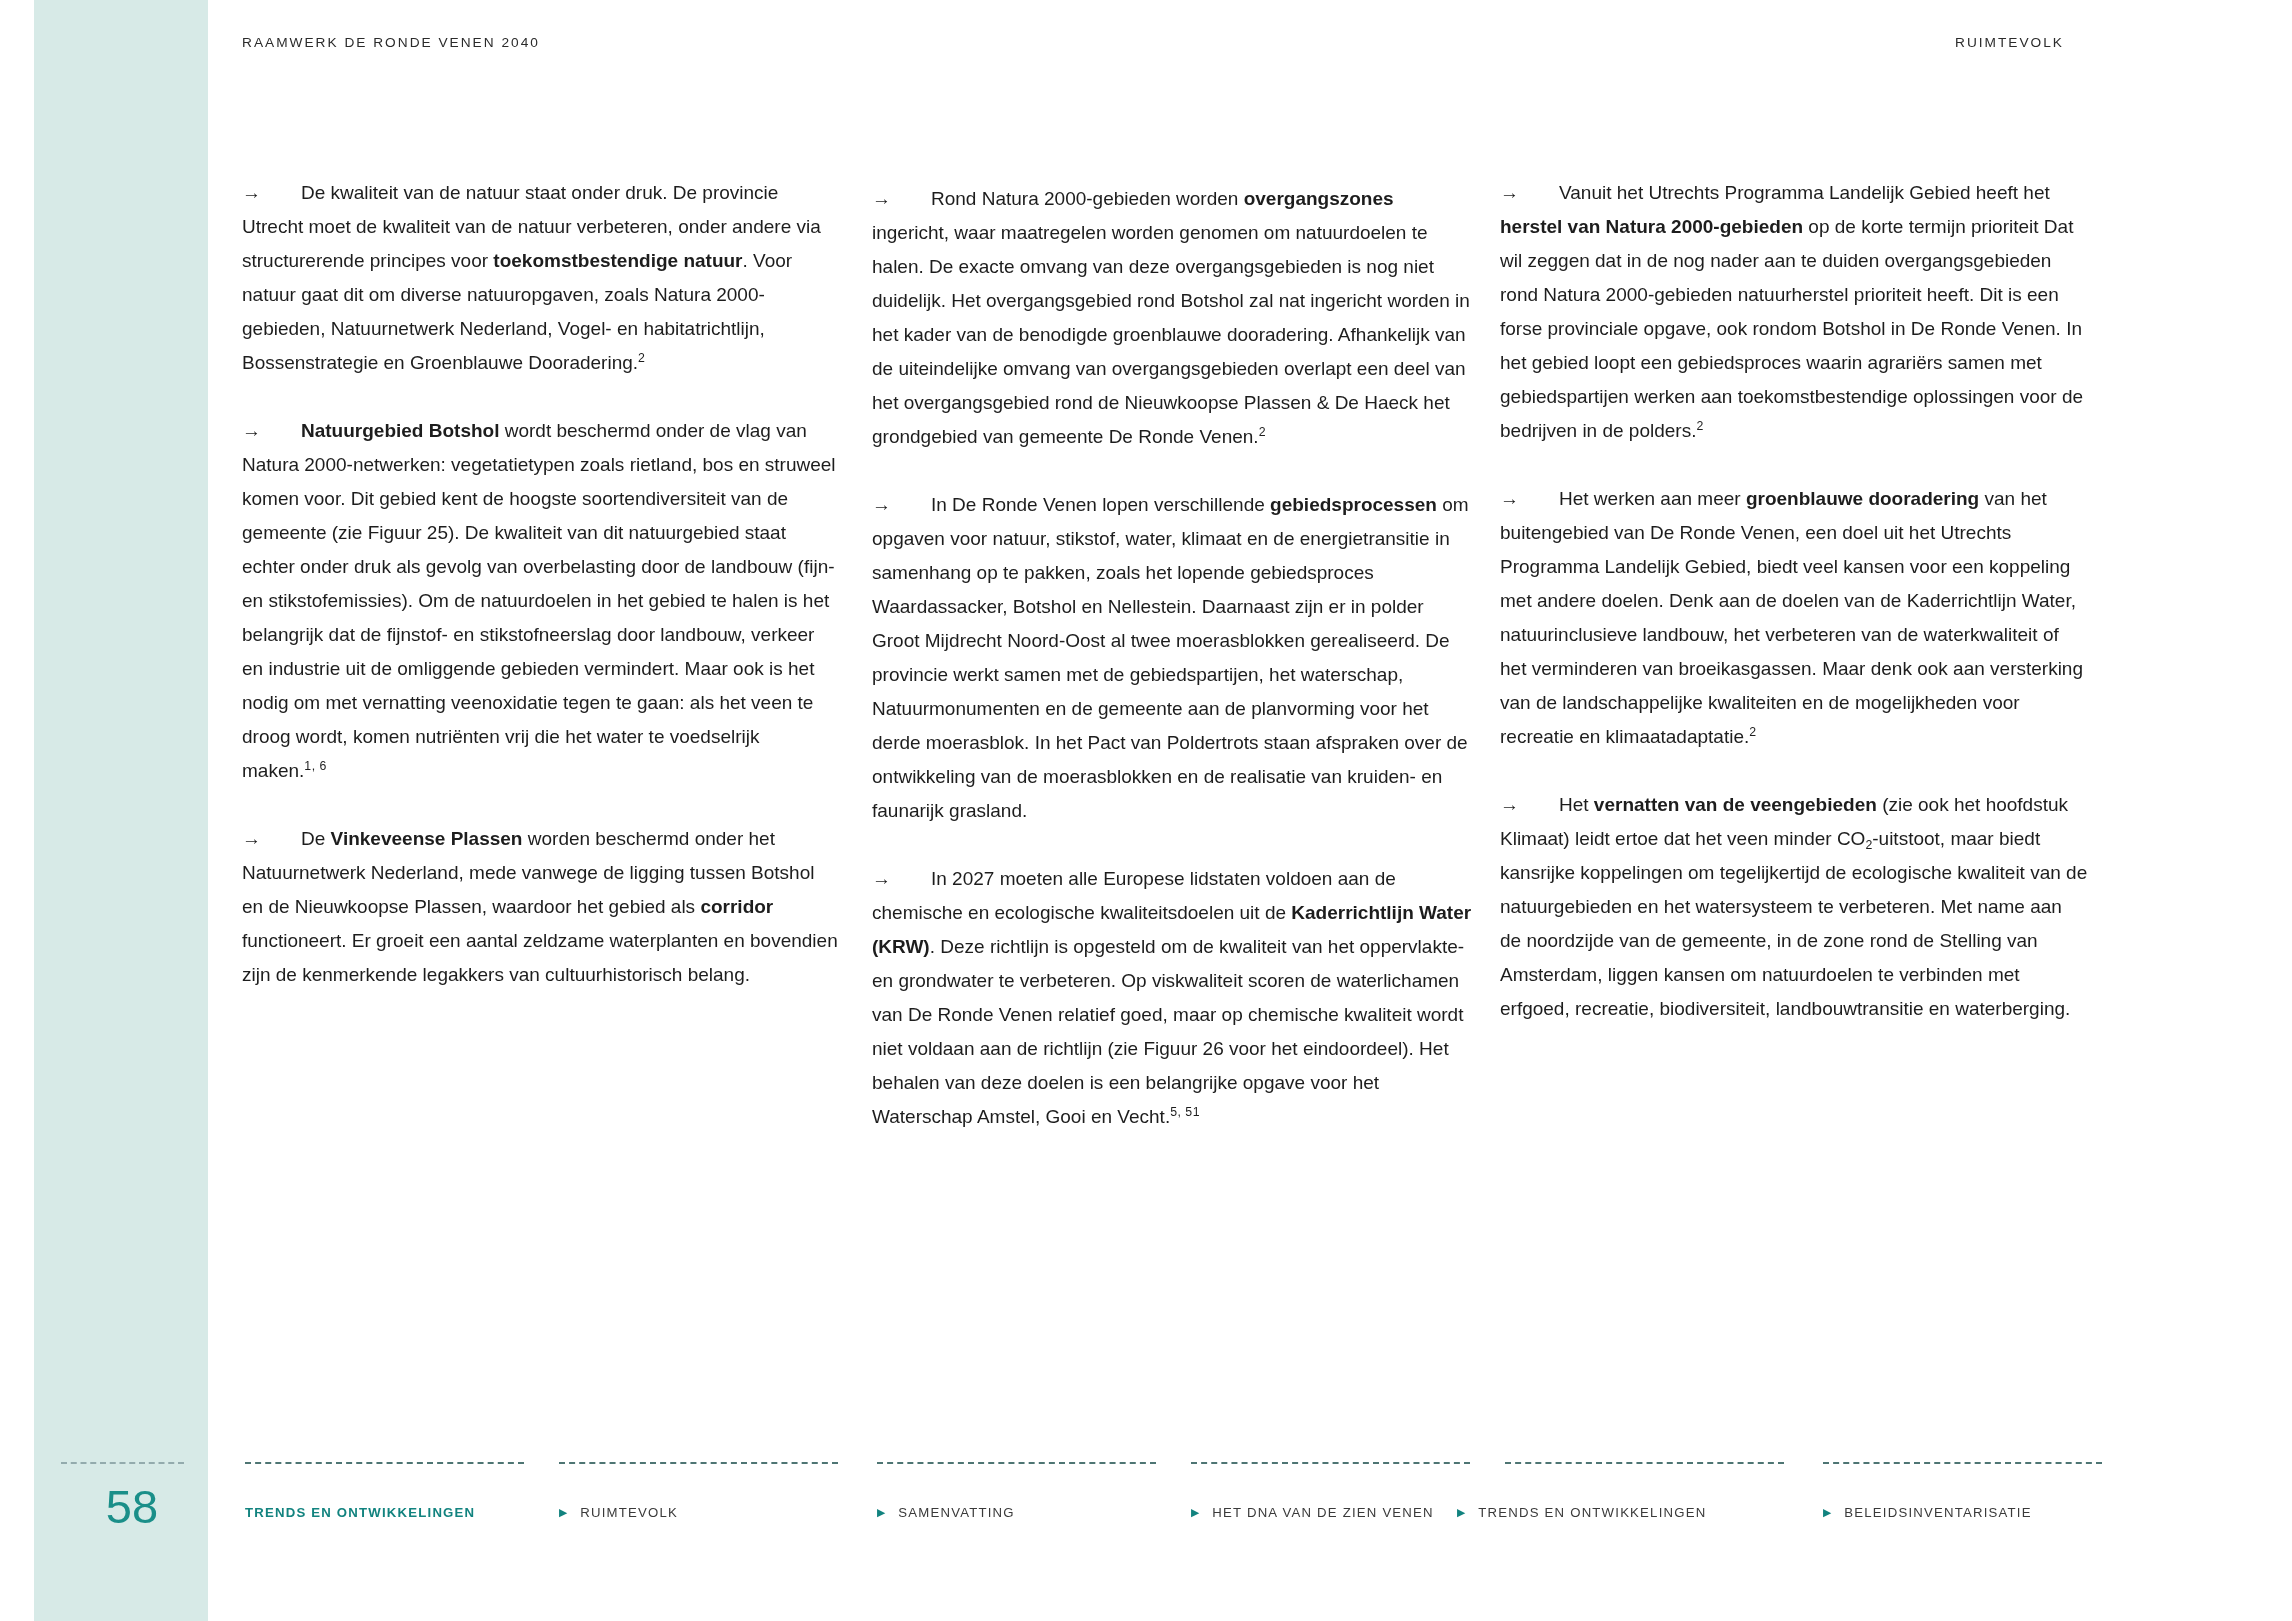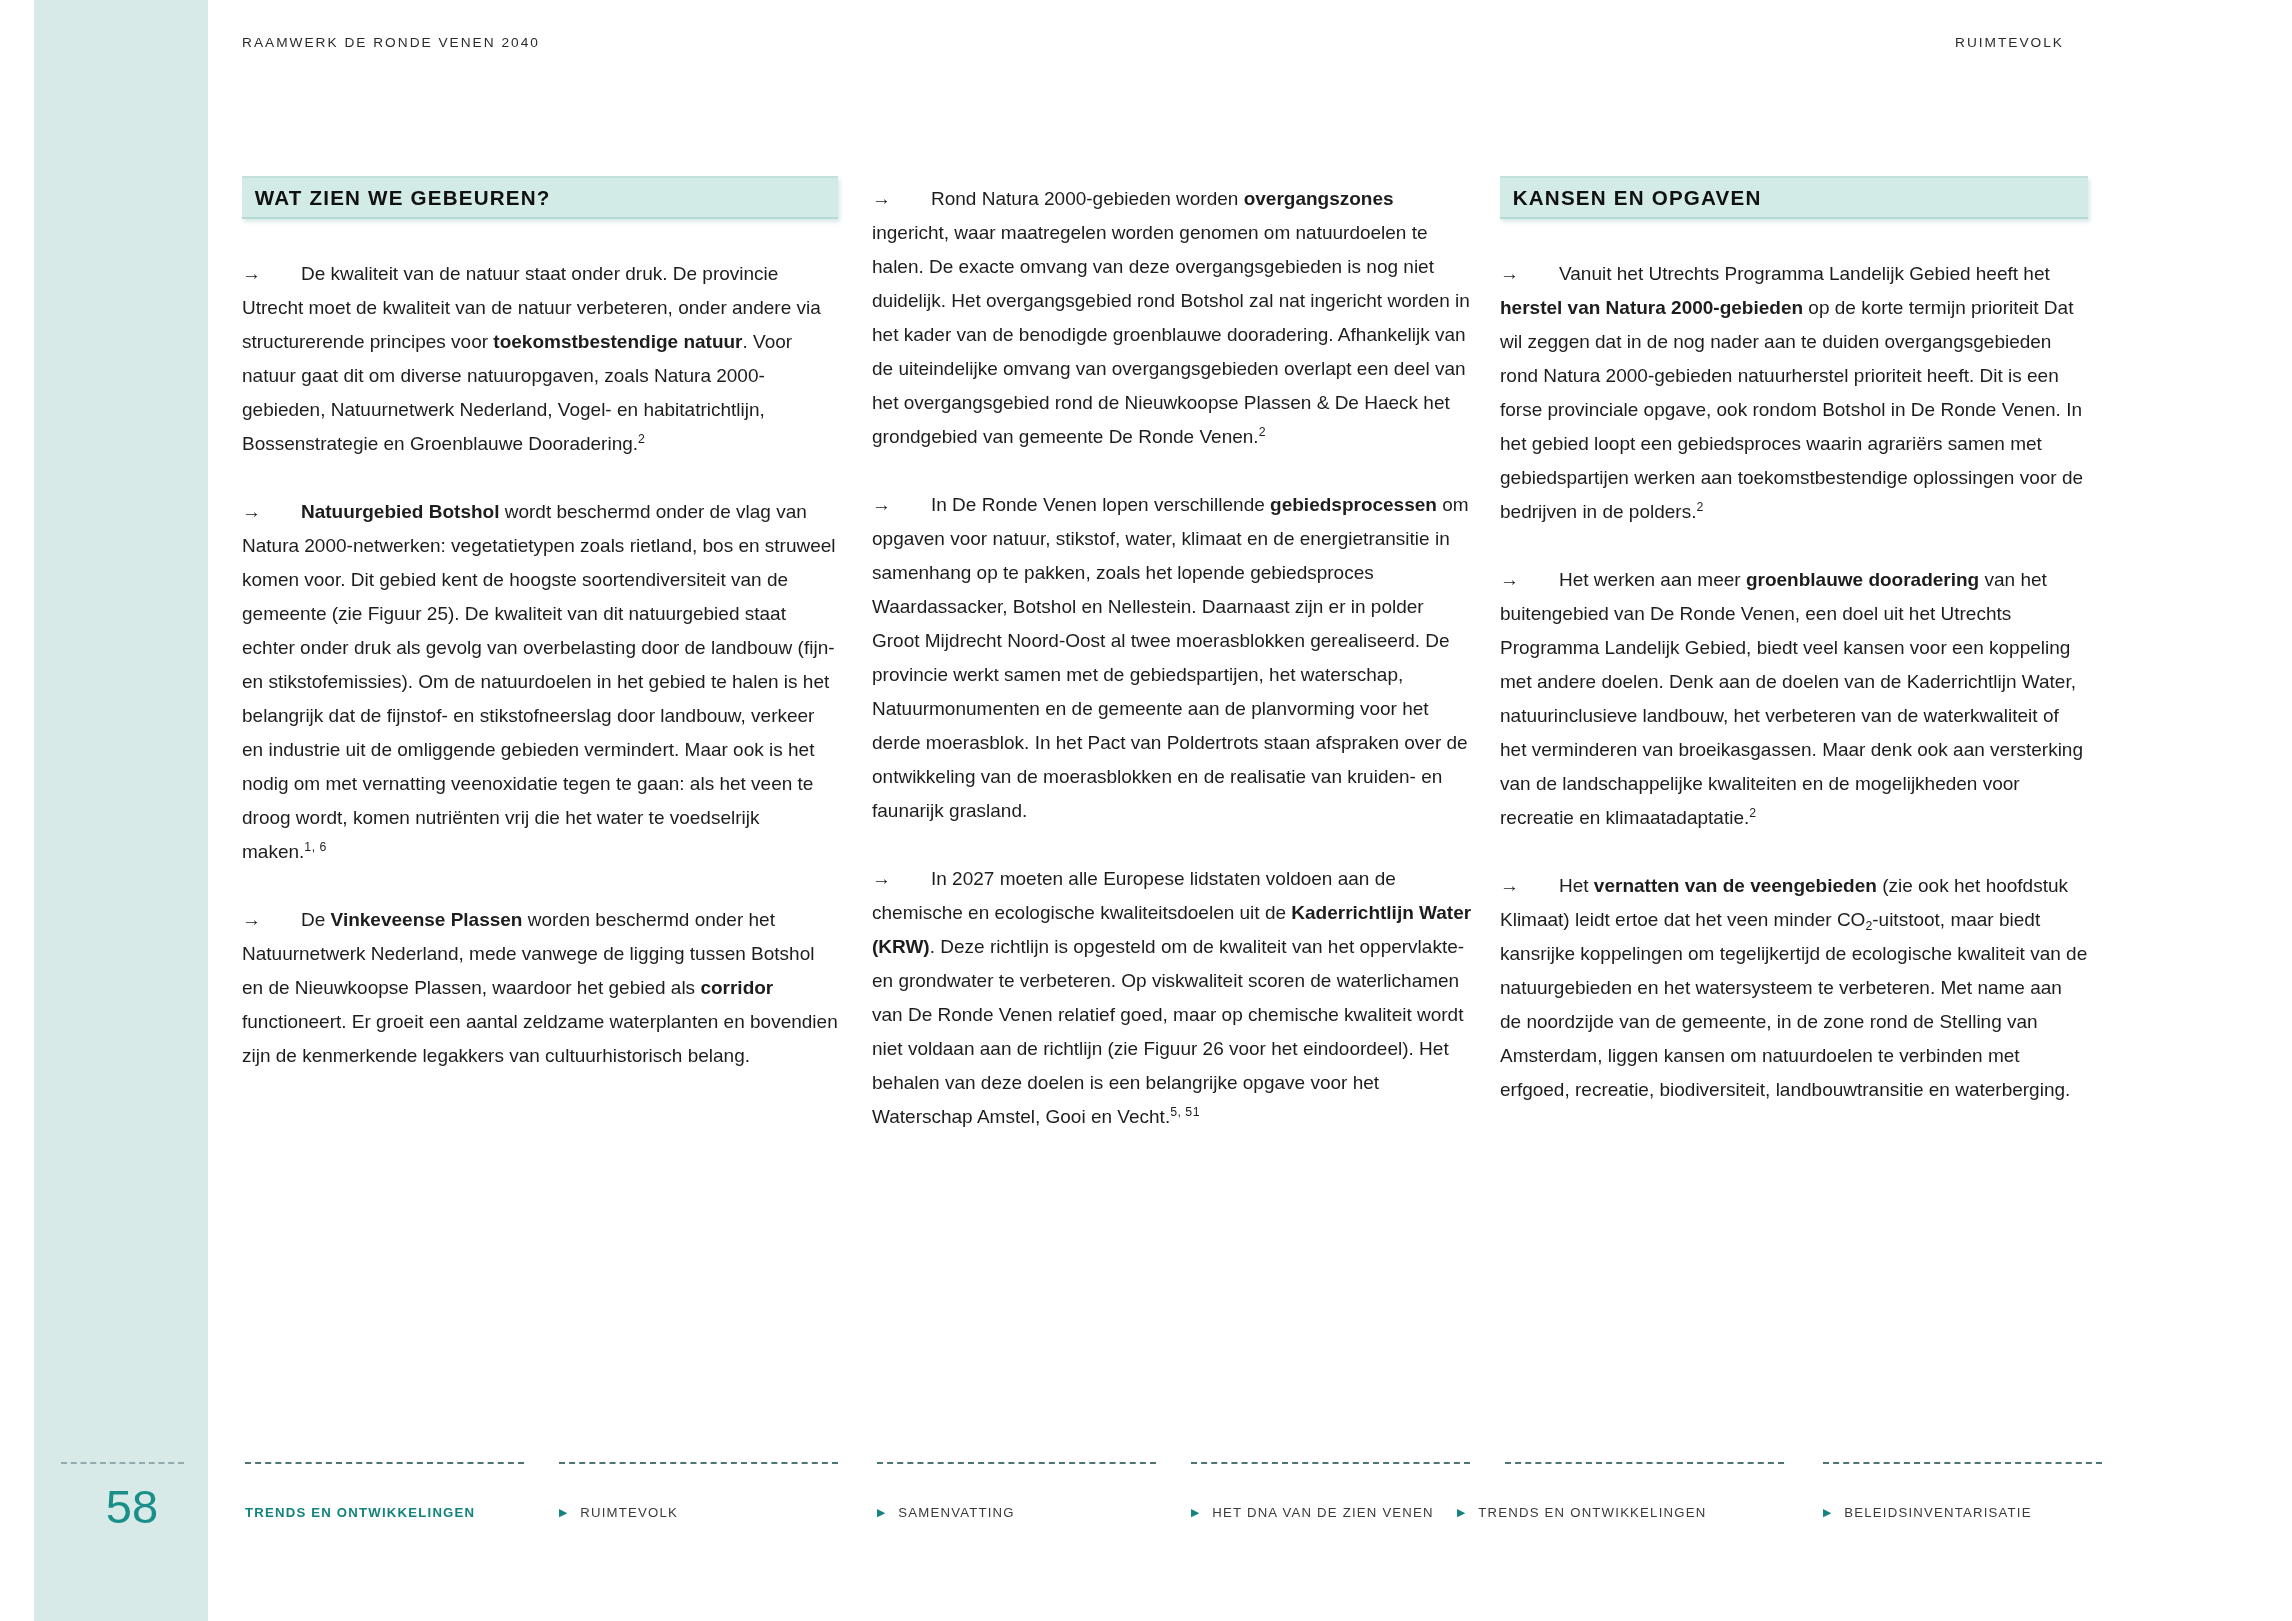--- a/index.html
+++ b/index.html
@@ -83,42 +83,36 @@
 <body>
 
 <div id="page">
 
   <div id="side-strip"></div>
 
   <div id="meta-left" class="meta-header">RAAMWERK DE RONDE VENEN 2040</div>
   <div id="meta-right" class="meta-header">RUIMTEVOLK</div>
 
   <div id="col1" class="col">
-    <div class="heading-band">
-      <h2>WAT ZIEN WE GEBEUREN?</h2>
-    </div>
     <div>
         <p class="body-para"><span class="tab-arrow">→</span><span>De kwaliteit van de natuur staat onder druk. De provincie Utrecht moet de kwaliteit van de natuur verbeteren, onder andere via structurerende principes voor </span><span class="b">toekomstbestendige natuur</span><span>. Voor natuur gaat dit om diverse natuuropgaven, zoals Natura 2000-gebieden, Natuurnetwerk Nederland, Vogel- en habitatrichtlijn, Bossenstrategie en Groenblauwe Dooradering.</span><sup>2</sup></p>
         <p class="body-para"><span class="tab-arrow">→</span><span class="b">Natuurgebied Botshol</span><span> wordt beschermd onder de vlag van Natura 2000-netwerken: vegetatietypen zoals rietland, bos en struweel komen voor. Dit gebied kent de hoogste soortendiversiteit van de gemeente (zie Figuur 25). De kwaliteit van dit natuurgebied staat echter onder druk als gevolg van overbelasting door de landbouw (fijn- en stikstofemissies). Om de natuurdoelen in het gebied te halen is het belangrijk dat de fijnstof- en stikstofneerslag door landbouw, verkeer en industrie uit de omliggende gebieden vermindert. Maar ook is het nodig om met vernatting veenoxidatie tegen te gaan: als het veen te droog wordt, komen nutriënten vrij die het water te voedselrijk maken.</span><sup>1, 6</sup></p>
         <p class="body-para"><span class="tab-arrow">→</span><span>De </span><span class="b">Vinkeveense Plassen</span><span> worden beschermd onder het Natuurnetwerk Nederland, mede vanwege de ligging tussen Botshol en de Nieuwkoopse Plassen, waardoor het gebied als </span><span class="b">corridor</span><span> functioneert. Er groeit een aantal zeldzame waterplanten en bovendien zijn de kenmerkende legakkers van cultuurhistorisch belang.</span></p>
       </div>
   </div>
 
   <div id="col2" class="col">
     <div>
         <p class="body-para"><span class="tab-arrow">→</span><span>Rond Natura 2000-gebieden worden </span><span class="b">overgangszones</span><span> ingericht, waar maatregelen worden genomen om natuurdoelen te halen. De exacte omvang van deze overgangsgebieden is nog niet duidelijk. Het overgangsgebied rond Botshol zal nat ingericht worden in het kader van de benodigde groenblauwe dooradering. Afhankelijk van de uiteindelijke omvang van overgangsgebieden overlapt een deel van het overgangsgebied rond de Nieuwkoopse Plassen &amp; De Haeck het grondgebied van gemeente De Ronde Venen.</span><sup>2</sup></p>
         <p class="body-para"><span class="tab-arrow">→</span><span>In De Ronde Venen lopen verschillende </span><span class="b">gebiedsprocessen</span><span> om opgaven voor natuur, stikstof, water, klimaat en de energietransitie in samenhang op te pakken, zoals het lopende gebiedsproces Waardassacker, Botshol en Nellestein. Daarnaast zijn er in polder Groot Mijdrecht Noord-Oost al twee moerasblokken gerealiseerd. De provincie werkt samen met de gebiedspartijen, het waterschap, Natuurmonumenten en de gemeente aan de planvorming voor het derde moerasblok. In het Pact van Poldertrots staan afspraken over de ontwikkeling van de moerasblokken en de realisatie van kruiden- en faunarijk grasland.</span></p>
         <p class="body-para"><span class="tab-arrow">→</span><span>In 2027 moeten alle Europese lidstaten voldoen aan de chemische en ecologische kwaliteitsdoelen uit de </span><span class="b">Kaderrichtlijn Water (KRW)</span><span>. Deze richtlijn is opgesteld om de kwaliteit van het oppervlakte- en grondwater te verbeteren. Op viskwaliteit scoren de waterlichamen van De Ronde Venen relatief goed, maar op chemische kwaliteit wordt niet voldaan aan de richtlijn (zie Figuur 26 voor het eindoordeel). Het behalen van deze doelen is een belangrijke opgave voor het Waterschap Amstel, Gooi en Vecht.</span><sup>5, 51</sup></p>
       </div>
   </div>
 
   <div id="col3" class="col">
-    <div class="heading-band">
-      <h2>KANSEN EN OPGAVEN</h2>
-    </div>
     <div>
         <p class="body-para"><span class="tab-arrow">→</span><span>Vanuit het Utrechts Programma Landelijk Gebied heeft het </span><span class="b">herstel van Natura 2000-gebieden</span><span> op de korte termijn prioriteit Dat wil zeggen dat in de nog nader aan te duiden overgangsgebieden rond Natura 2000-gebieden natuurherstel prioriteit heeft. Dit is een forse provinciale opgave, ook rondom Botshol in De Ronde Venen. In het gebied loopt een gebiedsproces waarin agrariërs samen met gebiedspartijen werken aan toekomstbestendige oplossingen voor de bedrijven in de polders.</span><sup>2</sup></p>
         <p class="body-para"><span class="tab-arrow">→</span><span>Het werken aan meer </span><span class="b">groenblauwe dooradering</span><span> van het buitengebied van De Ronde Venen, een doel uit het Utrechts Programma Landelijk Gebied, biedt veel kansen voor een koppeling met andere doelen. Denk aan de doelen van de Kaderrichtlijn Water, natuurinclusieve landbouw, het verbeteren van de waterkwaliteit of het verminderen van broeikasgassen. Maar denk ook aan versterking van de landschappelijke kwaliteiten en de mogelijkheden voor recreatie en klimaatadaptatie.</span><sup>2</sup></p>
         <p class="body-para"><span class="tab-arrow">→</span><span>Het </span><span class="b">vernatten van de veengebieden</span><span> (zie ook het hoofdstuk Klimaat) leidt ertoe dat het veen minder CO</span><sub>2</sub><span>-uitstoot, maar biedt kansrijke koppelingen om tegelijkertijd de ecologische kwaliteit van de natuurgebieden en het watersysteem te verbeteren. Met name aan de noordzijde van de gemeente, in de zone rond de Stelling van Amsterdam, liggen kansen om natuurdoelen te verbinden met erfgoed, recreatie, biodiversiteit, landbouwtransitie en waterberging.</span></p>
       </div>
   </div>
 
   <div id="dash0" class="dash light"></div>
   <div id="dash1" class="dash"></div>
   <div id="dash2" class="dash"></div>

